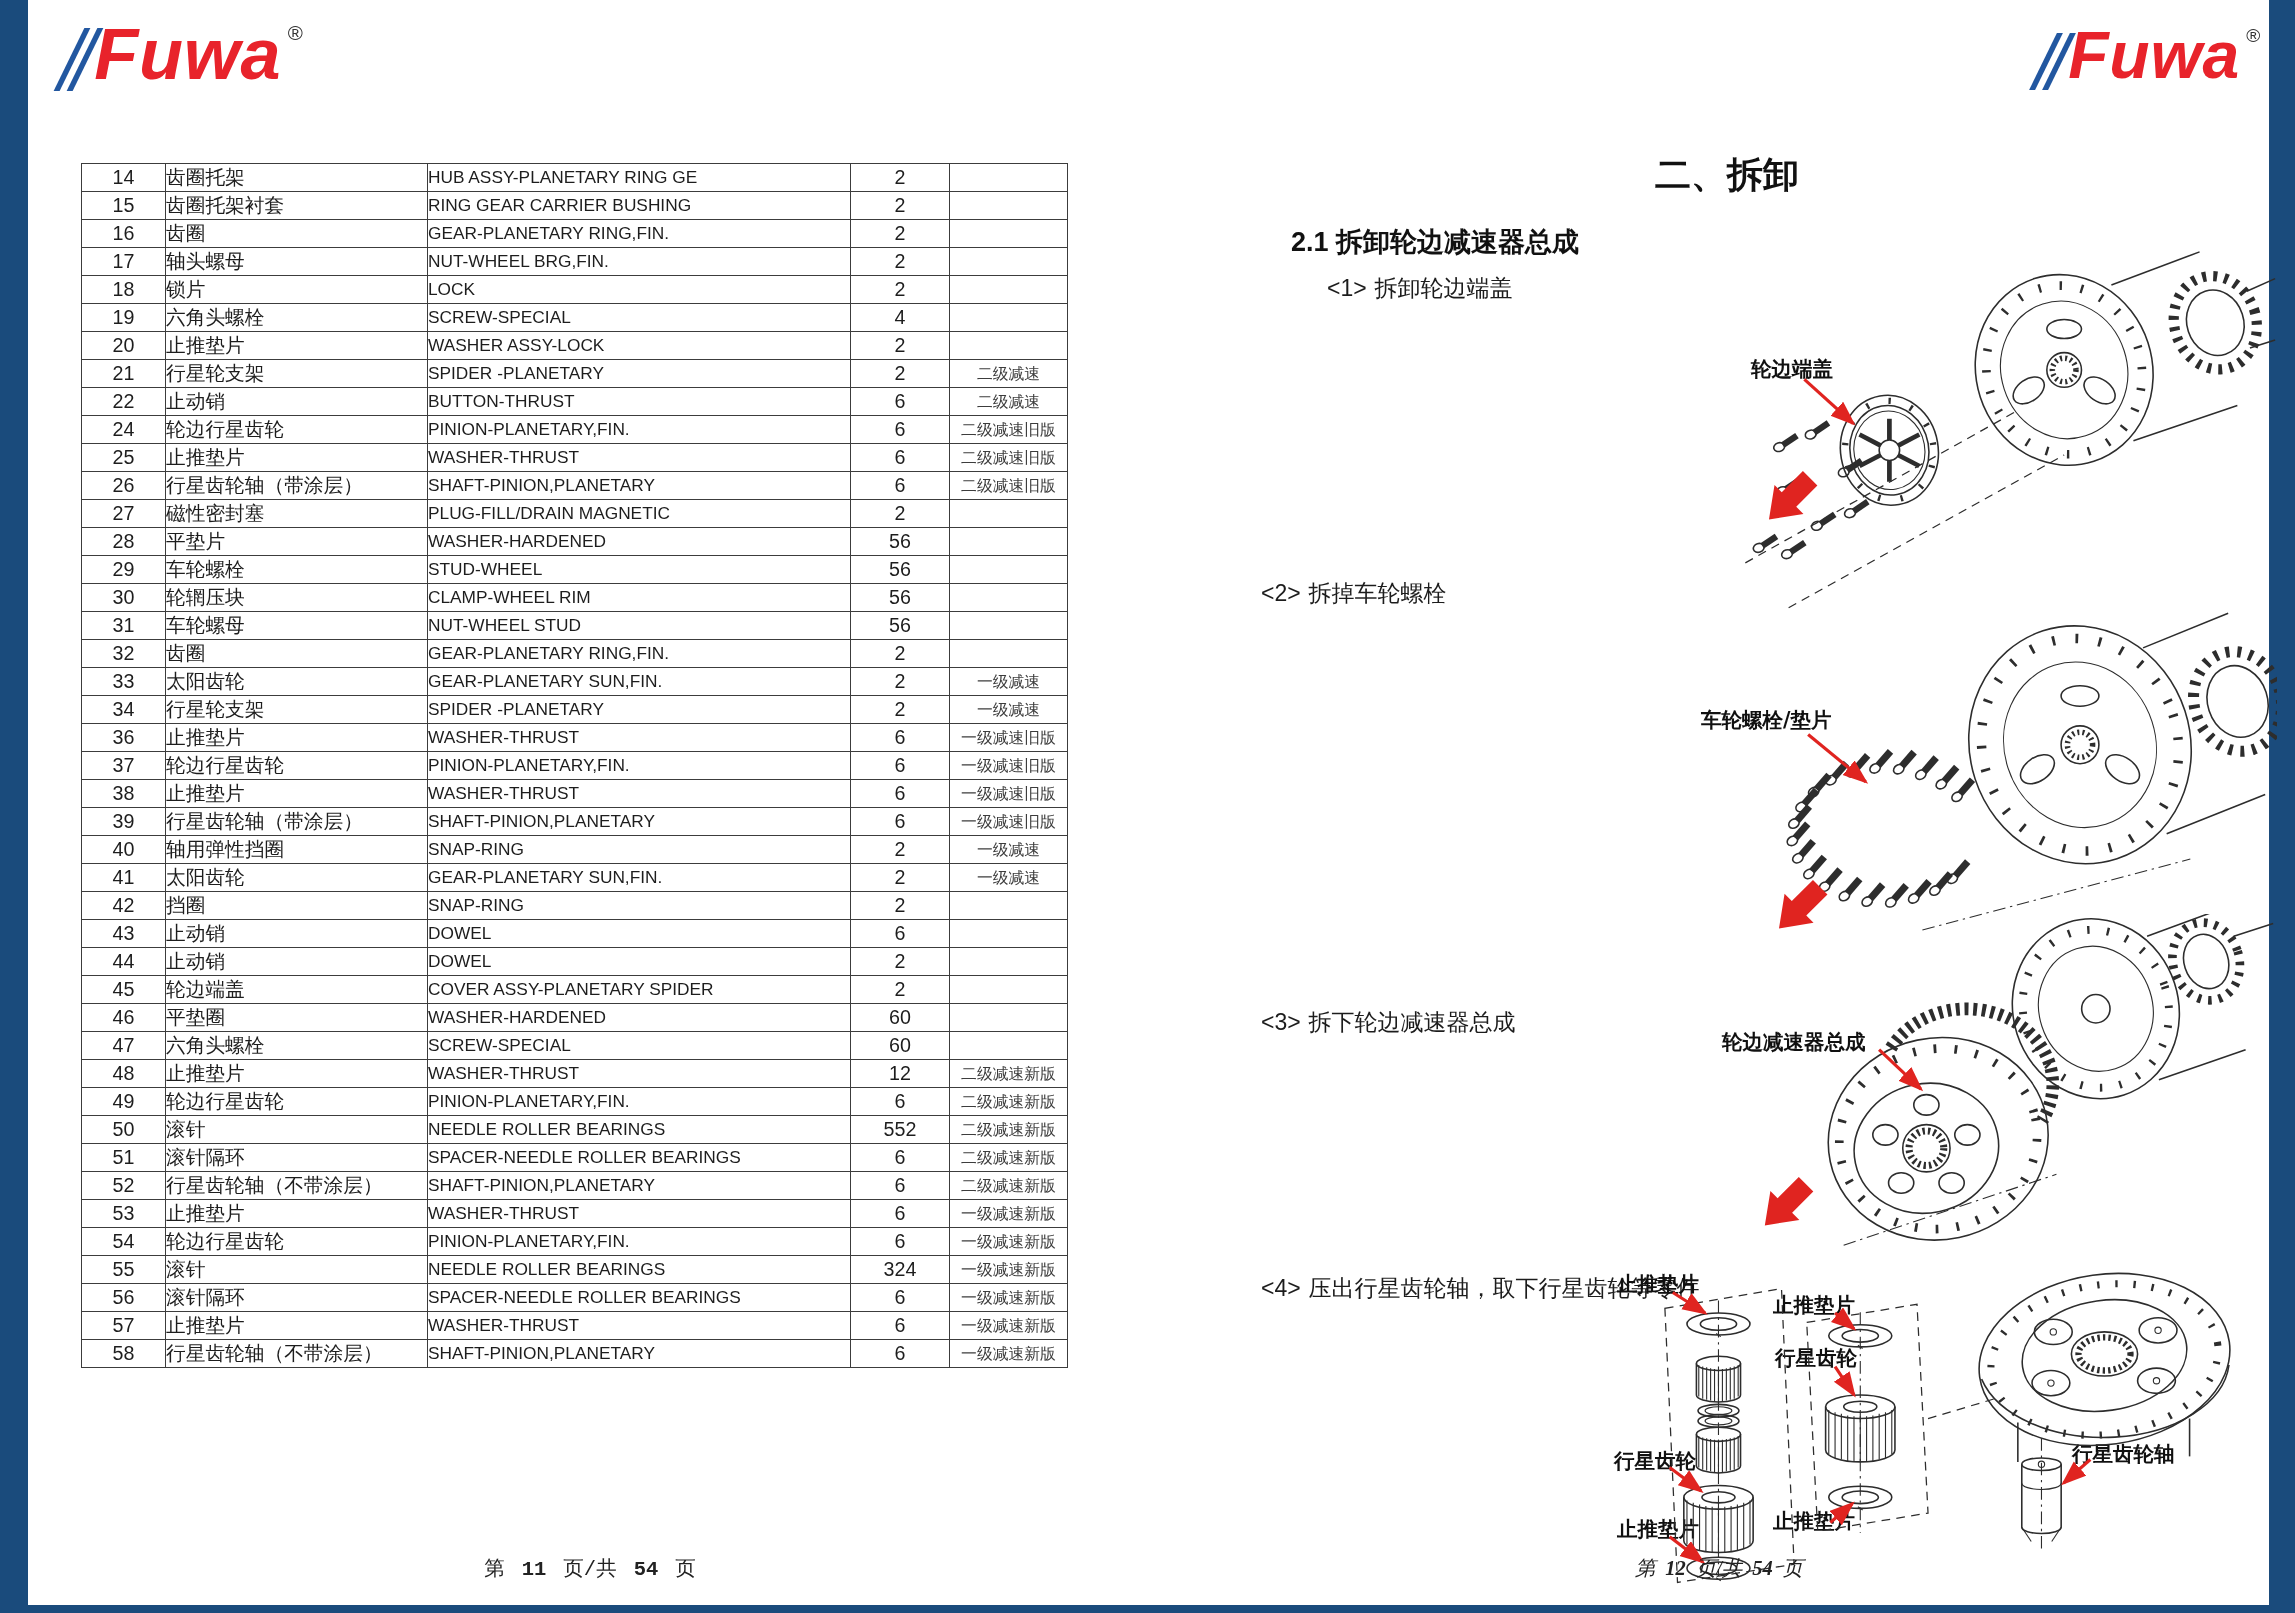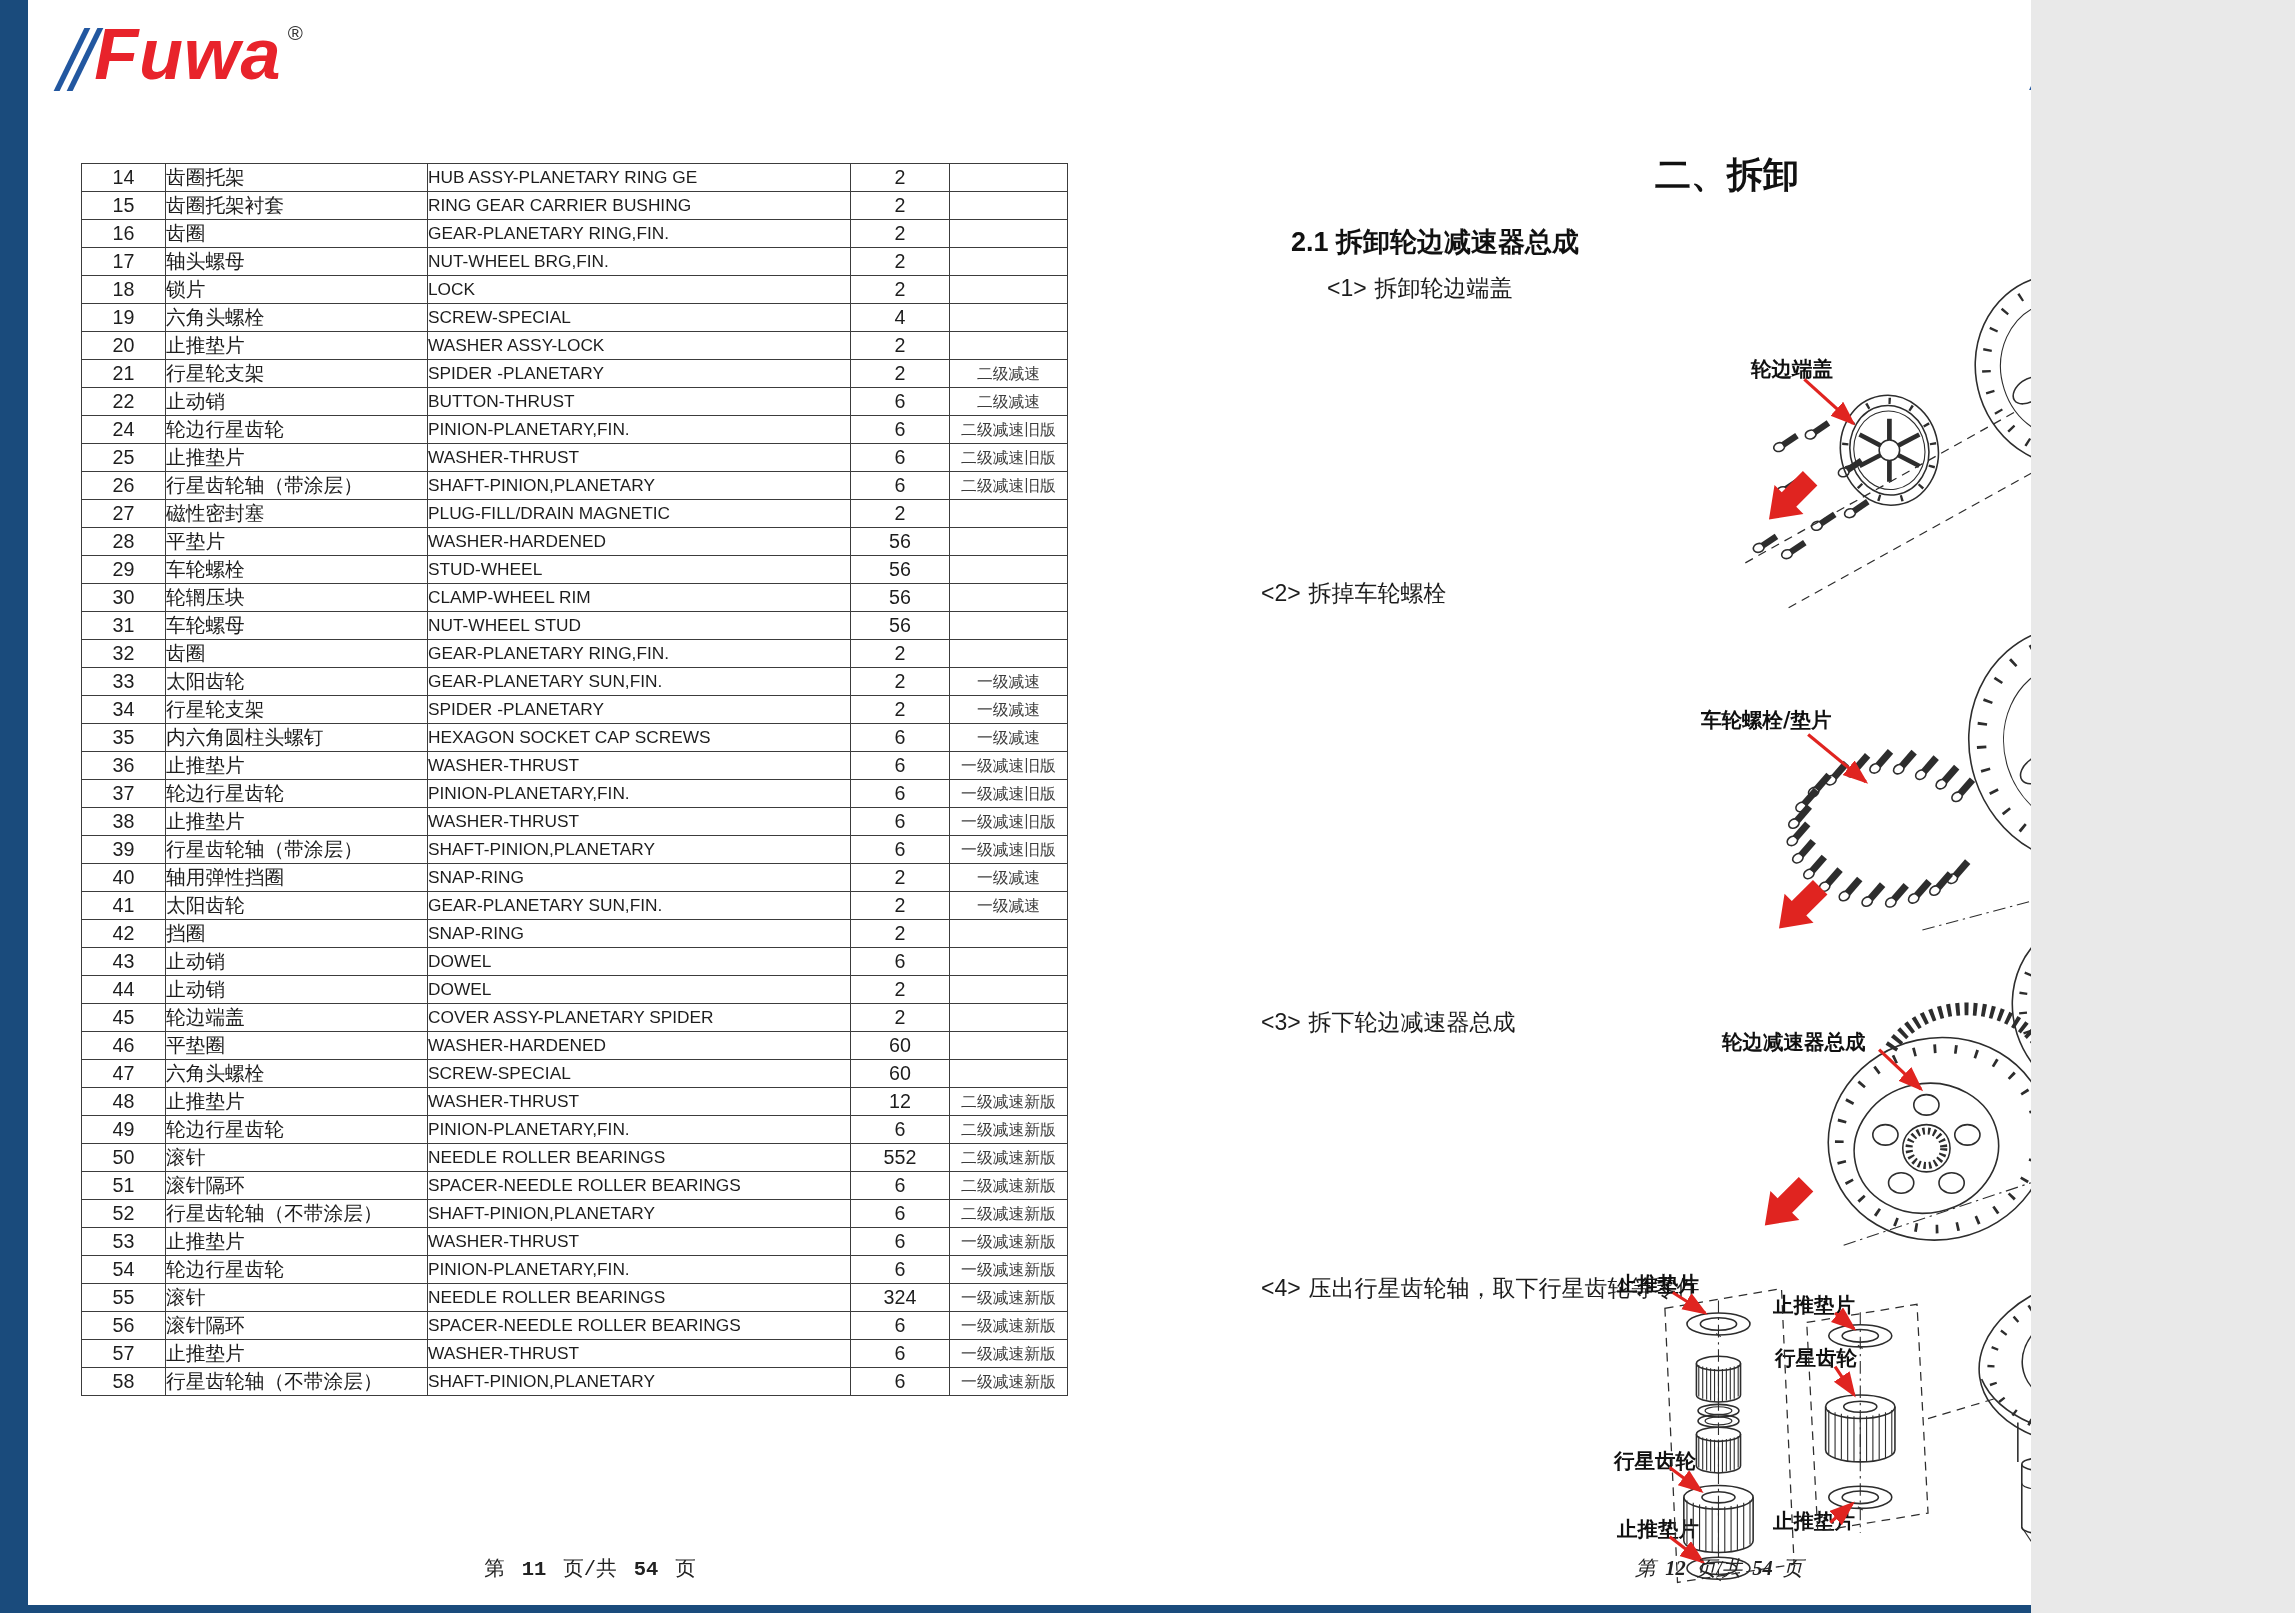--- a/index.html
+++ b/index.html
@@ -1,16 +1,16 @@
 <!DOCTYPE html>
 <html style="font-size:12.6px"><head>
 <meta charset="utf-8">
 <style>
   html,body{margin:0;padding:0;background:#e9e9e9;}
-  #canvas{position:relative;width:2031px;height:1613px;background:#ffffff;overflow:hidden;
+  #canvas{position:relative;width:2295px;height:1613px;background:#ffffff;overflow:hidden;
           font-family:"Liberation Sans","DejaVu Sans",sans-serif;color:#1d1d1d;}
   .navy{position:absolute;background:#1a4b7c;}
   #bar-left{left:0;top:0;width:27.6px;height:1613px;}
   #bar-right{left:2269px;top:0;width:26px;height:1613px;}
   #bar-bottom{left:0;top:1605px;width:2295px;height:7.9px;}
 
   
   .logo{position:absolute;display:flex;align-items:flex-start;}
   .logo .slashes{display:flex;margin-top:7.9px;}
   .logo .slash{width:6.3px;background:#2257a0;transform:skewX(-26deg);margin-right:6.3px;}
@@ -226,27 +226,20 @@
           <td class="c-cn">太阳齿轮</td>
           <td class="c-en">GEAR-PLANETARY SUN,FIN.</td>
           <td class="c-qty">2</td>
           <td class="c-note">一级减速</td>
         </tr>
         <tr>
           <td class="c-no">34</td>
           <td class="c-cn">行星轮支架</td>
           <td class="c-en">SPIDER -PLANETARY</td>
           <td class="c-qty">2</td>
-          <td class="c-note">一级减速</td>
-        </tr>
-        <tr>
-          <td class="c-no">35</td>
-          <td class="c-cn">内六角圆柱头螺钉</td>
-          <td class="c-en">HEXAGON SOCKET CAP SCREWS</td>
-          <td class="c-qty">6</td>
           <td class="c-note">一级减速</td>
         </tr>
         <tr>
           <td class="c-no">36</td>
           <td class="c-cn">止推垫片</td>
           <td class="c-en">WASHER-THRUST</td>
           <td class="c-qty">6</td>
           <td class="c-note">一级减速旧版</td>
         </tr>
         <tr>

